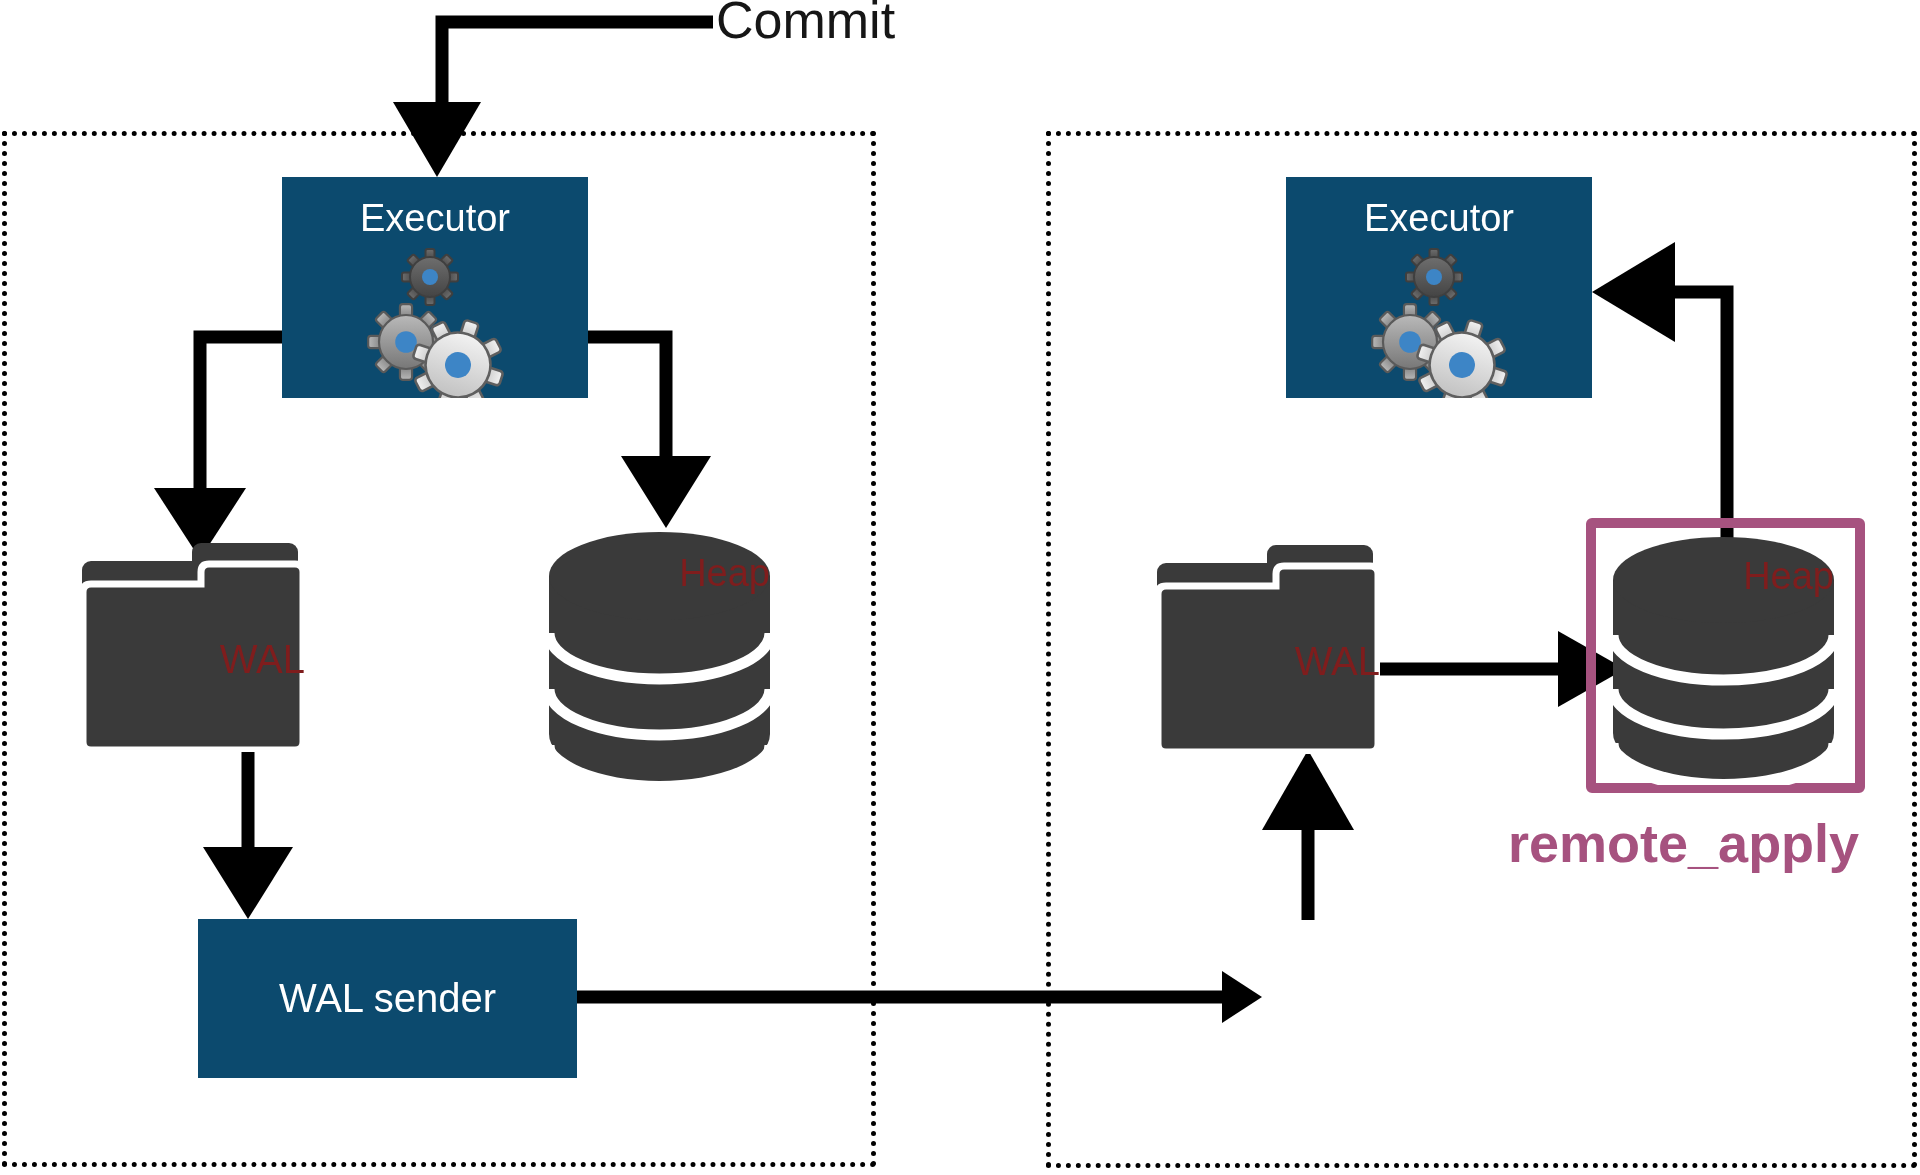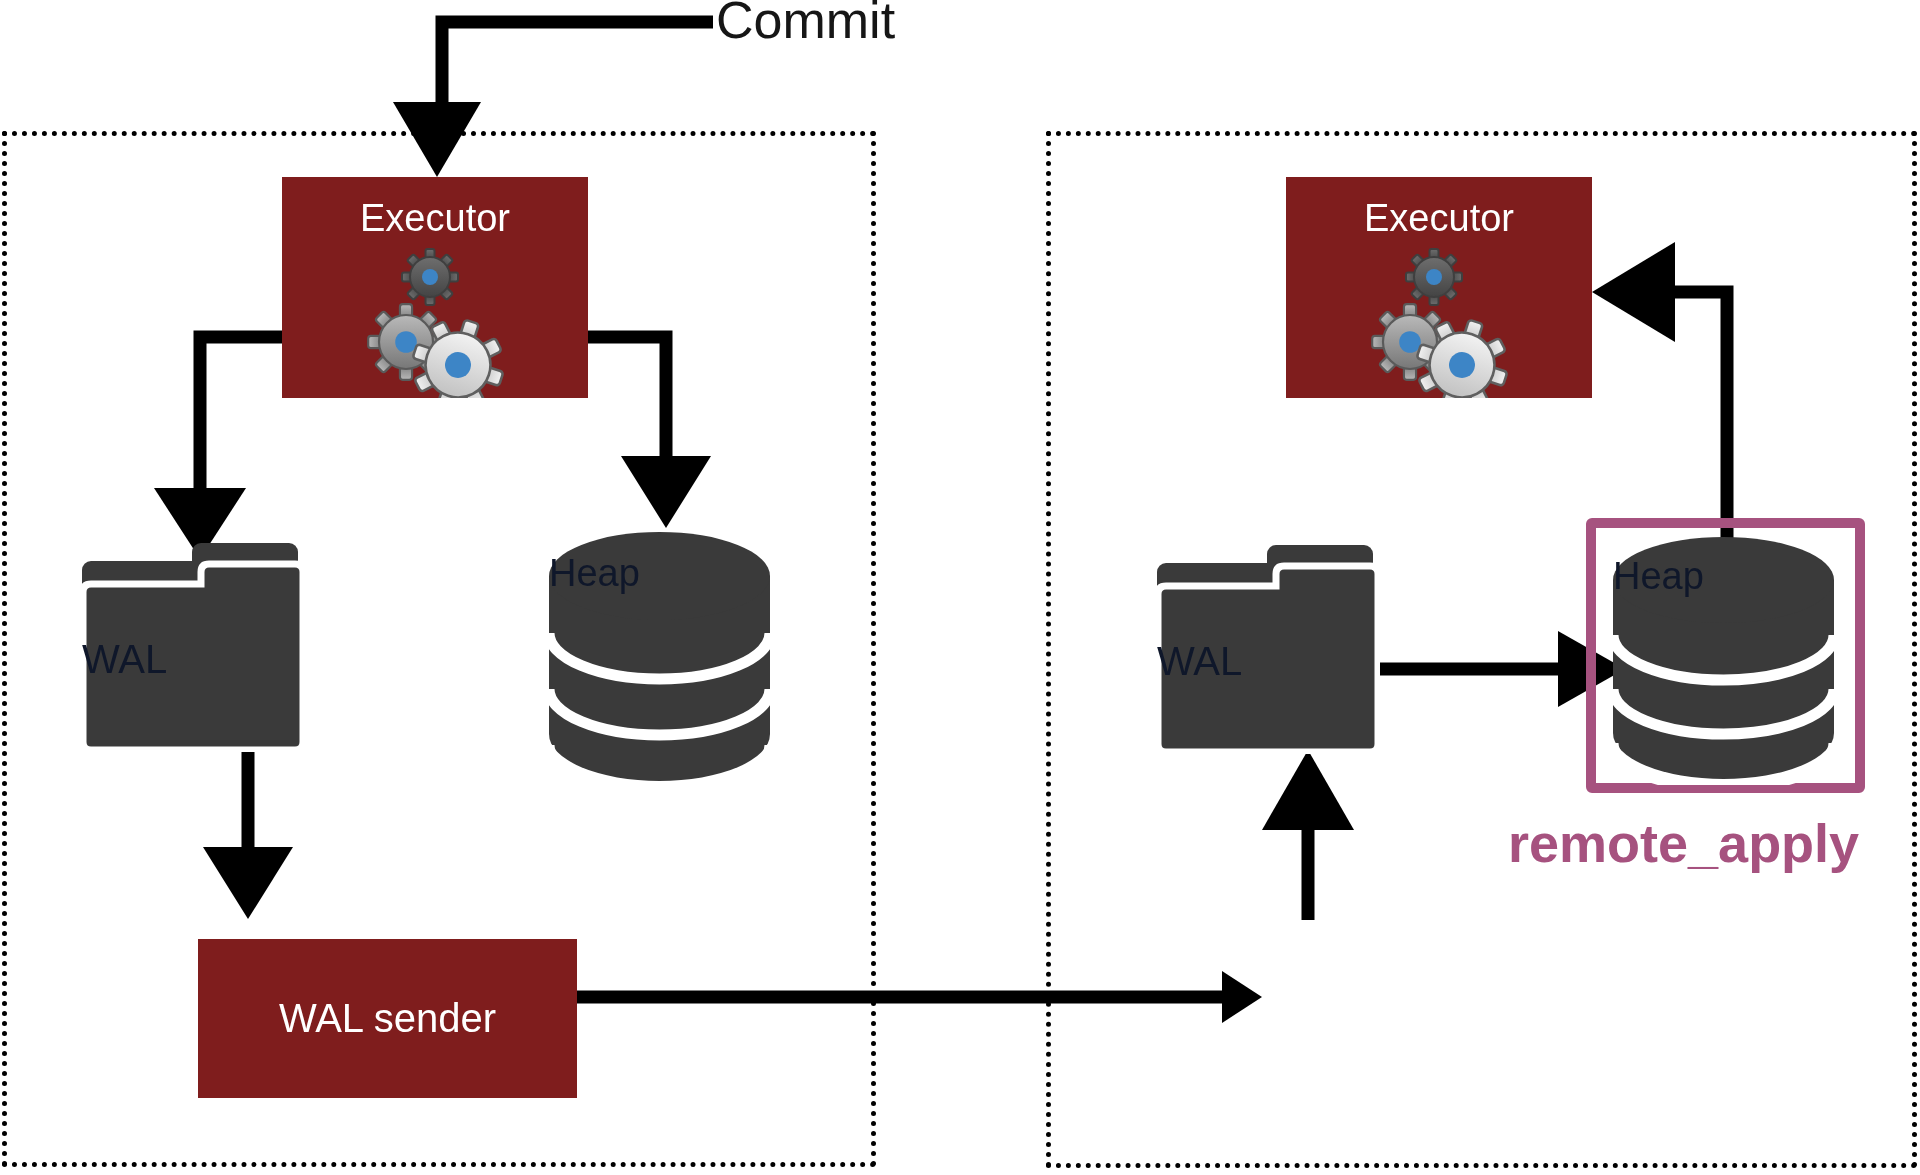--- a/index.html
+++ b/index.html
@@ -1,23 +1,23 @@
 <!DOCTYPE html>
 <html><head>
 <meta charset="utf-8">
 <style>
   html,body{margin:0;padding:0;background:#ffffff;}
   body{font-family:"Liberation Sans", sans-serif; color:#161616;}
   #canvas{position:relative;width:1920px;height:1175px;background:#ffffff;overflow:hidden;border-radius:17px;}
   .abs{position:absolute;}
   .dotted-box{position:absolute;border:5px dotted #000;background:transparent;}
-  .bluebox{position:absolute;background:#7f1d1d;text-decoration:underline;}
+  .bluebox{position:absolute;background:#0c4a6e;text-decoration:underline;}
   .bluebox .lbl{position:absolute;left:0;right:0;text-align:center;color:#fff;}
   .exec-lbl{top:20px;font-size:38px;}
-  .node-lbl{position:absolute;left:0;right:0;text-align:left;color:#0f172a;}
+  .node-lbl{position:absolute;left:0;right:0;text-align:right;color:#7f1d1d;}
   .flat-lbl{position:absolute;left:0;right:0;text-align:center;color:#fff;font-size:40px;line-height:159px;}
   .free-text{position:absolute;white-space:nowrap;}
   #commit-text{font-size:52px;color:#161616;}
   #remote-apply-text{font-size:54px;color:#a6527f;}
   .maroon-rect{position:absolute;border:10px solid #a6527f;border-radius:6px;}
   svg{display:block;}
 </style>
 </head>
 <body>
 
@@ -145,21 +145,21 @@
     <svg width="221" height="255" viewBox="0 0 221 255">
       <path d="M0,44 V202 a110.5,47 0 0 0 221,0 V44 Z" fill="#3a3a3a"></path>
       <ellipse cx="110.5" cy="44" rx="110.5" ry="44" fill="#3a3a3a"></ellipse>
       <path d="M0,101 a110.5,46 0 0 0 221,0" fill="none" stroke="#ffffff" stroke-width="11"></path>
       <path d="M0,157 a110.5,46 0 0 0 221,0" fill="none" stroke="#ffffff" stroke-width="11"></path>
       <path d="M0,213 a110.5,46 0 0 0 221,0" fill="none" stroke="#ffffff" stroke-width="11"></path>
     </svg>
     <div class="node-lbl" style="top:20px;font-size:38px;">Heap</div>
   </div>
 
-  <div class="bluebox" style="left:198px;top:919px;width:379px;height:159px;margin-top:20px;">
+  <div class="bluebox" style="left:198px;top:919px;width:379px;height:159px;">
     <div class="flat-lbl">WAL sender</div>
   </div>
 
   <div class="dotted-box" style="left:1046px;top:131px;width:861px;height:1027px;"></div>
 
   <div class="bluebox" style="left:1286px;top:177px;width:306px;height:221px;">
     <div class="lbl exec-lbl">Executor</div>
     <svg class="abs" style="left:0;top:60px;" width="306" height="161" viewBox="0 0 306 161">
       <g transform="translate(148,40)" fill="url(#gDark)" stroke="#3f3f3f" stroke-width="2">
         <g>

